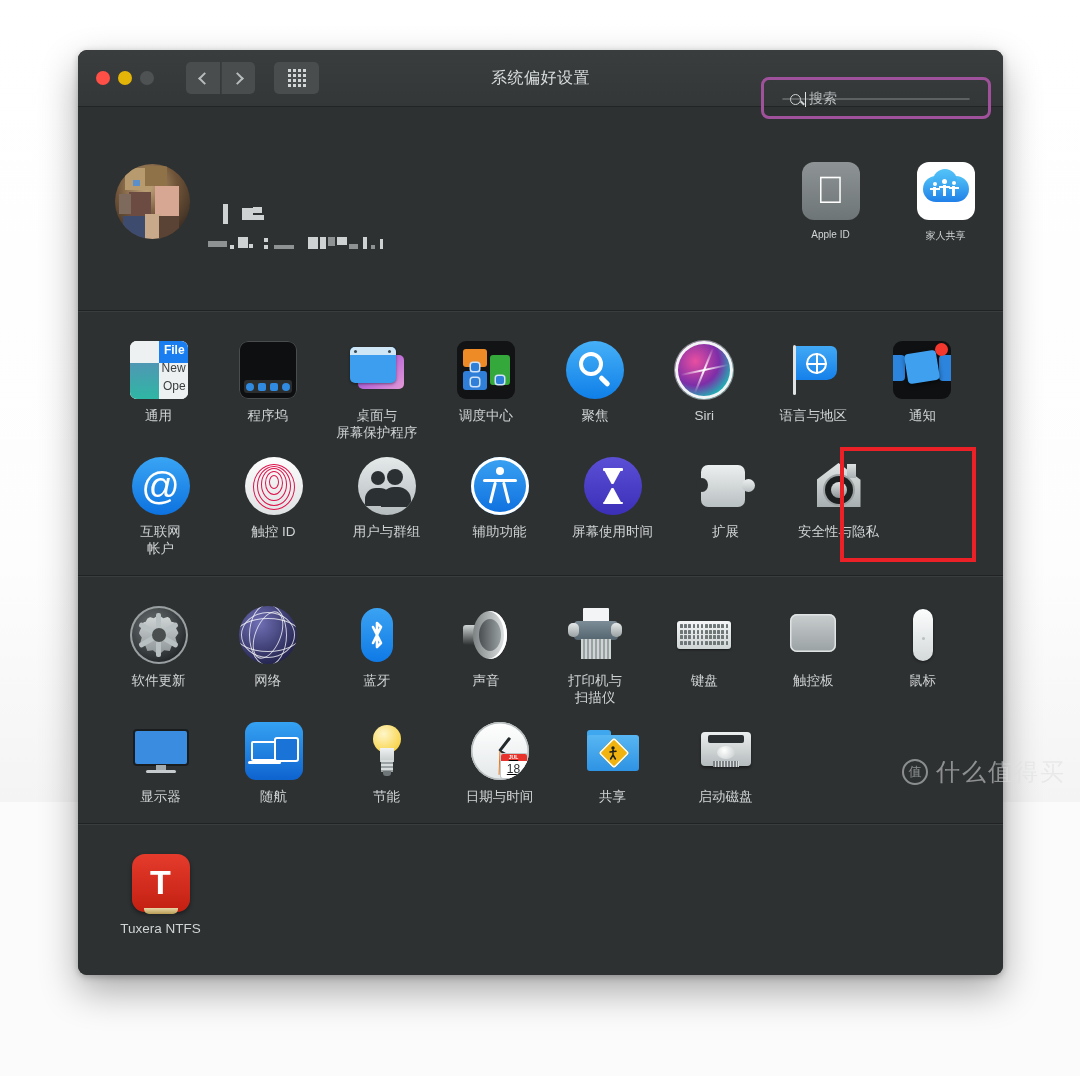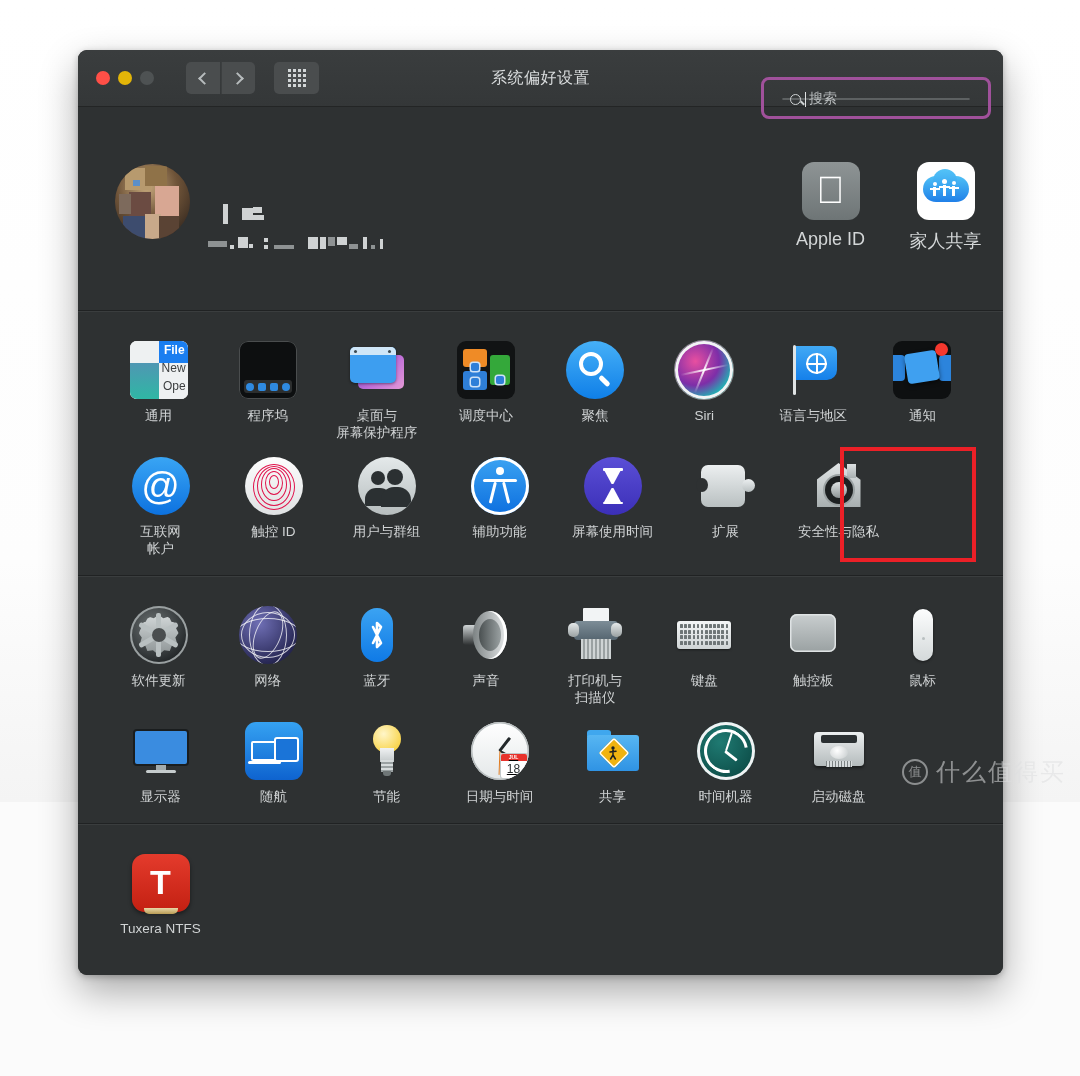--- a/index.html
+++ b/index.html
@@ -90,21 +90,21 @@
   #acct-name {
     position: absolute; left: 145px; top: 97px; height: 14px;
   }
   #acct-mail { position: absolute; left: 130px; top: 130px; height: 11px; }
   .blk { position: absolute; background: #cfd2d3; }
   .blk.dim { background: #8e9293; }
 
   #idrow { position: absolute; right: 20px; top: 55px; display: flex; gap: 40px; }
   .idcell { width: 75px; text-align: center; }
   .idicon { width: 58px; height: 58px; margin: 0 auto 9px; border-radius: 12px; position: relative; }
-  .idlabel { color: #d3d6d7; font-size: 18px; }
+  .idlabel { color: #d3d6d7; font-size: 10px; }
 
   
   .pane-section { padding: 20px 0 12px; }
   .prow { display: flex; padding: 0 26px; }
   .pitem {
     width: 113px; margin-bottom: 6px; padding-top: 10px;
     display: flex; flex-direction: column; align-items: center;
     position: relative;
   }
   .picon { width: 58px; height: 58px; position: relative; margin-bottom: 8px; }
@@ -850,28 +850,20 @@
                 <span class="sq fd"></span>
               <span class="sq sign"></span>
               <svg class="sq walk" viewBox="0 0 8 14">
                 <circle cx="4" cy="2" r="1.7" fill="#1d2021"></circle>
                 <path d="M4 4 L4 9 M4 9 L1.6 13 M4 9 L6.4 13 M1 6 L7 5.2" stroke="#1d2021" stroke-width="1.5" fill="none" stroke-linecap="round"></path>
               </svg>
             </div>
             <div class="plabel">共享</div>
           </div>
 
-          <div class="pitem">
-            <div class="picon ic-tm">
-              <span class="sq arc"></span>
-              <span class="hnd" style="width:2.5px;height:15px;margin:-15px 0 0 -1.25px;transform:rotate(128deg);"></span>
-              <span class="hnd" style="width:2px;height:19px;margin:-19px 0 0 -1px;transform:rotate(18deg);"></span>
-            </div>
-            <div class="plabel">时间机器</div>
-          </div>
 
           <div class="pitem">
             <div class="picon ic-hd">
               <span class="sq body"></span>
                 <span class="sq plate"></span>
               <span class="sq circ"></span>
                 <span class="sq vent"></span>
             </div>
             <div class="plabel">启动磁盘</div>
           </div>

